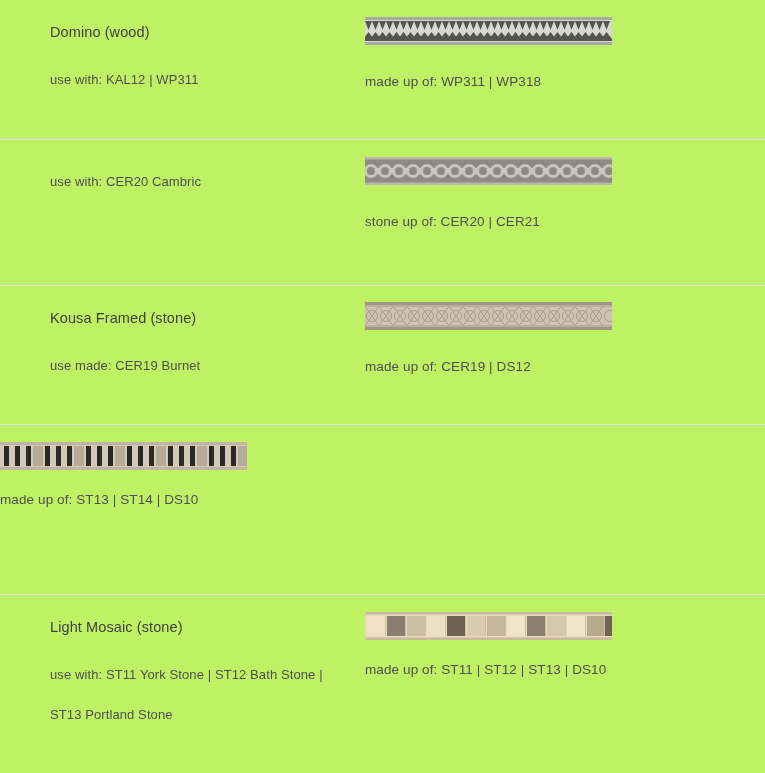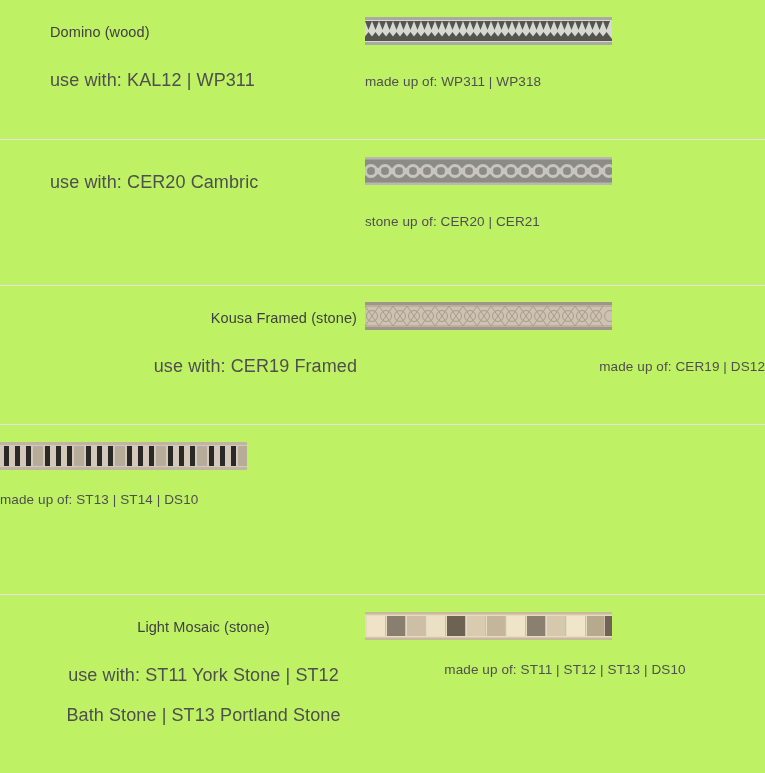--- a/index.html
+++ b/index.html
@@ -47,21 +47,21 @@
     padding-top: 16px;
   }
   .title {
     font-size: 14.5px;
     color: #3f3f3f;
     line-height: 20px;
     margin: 0 0 18px 0;
     letter-spacing: 0.1px;
   }
   .usewith {
-    font-size: 18px;
+    font-size: 13px;
     color: #4f4f4f;
     line-height: 40px;
     margin: 0;
     letter-spacing: 0.1px;
   }
   .swatch-wrap {
     width: 247px;
     height: 28px;
     margin-left: 0;
     margin-bottom: 18px;
@@ -77,23 +77,23 @@
     font-size: 13.5px;
     color: #4f4f4f;
     line-height: 20px;
     margin: 0;
     letter-spacing: 0.1px;
   }
 
   
   .row-1 { height: 140px; }
   .row-2 { height: 146px; }
-  .row-3 { height: 139px; text-align: right; }
+  .row-3 { height: 139px; }
   .row-4 { height: 170px; }
-  .row-5 { height: 178px; text-align: center; }
+  .row-5 { height: 178px; }
 
   .row-1 .row-right { padding-top: 17px; }
   .row-2 .row-right { padding-top: 17px; }
   .row-3 .row-right { padding-top: 16px; }
   .row-4 .row-right { padding-top: 17px; }
   .row-5 .row-right { padding-top: 17px; }
 
   .row-4 .madeup, .row-5 .madeup { margin-top: 20px; }
   .row-4 .swatch-wrap, .row-5 .swatch-wrap { margin-bottom: 0; }
   .row-1 .swatch-wrap, .row-2 .swatch-wrap, .row-3 .swatch-wrap { margin-bottom: 27px; }
@@ -266,21 +266,21 @@
             </g>
           </svg>
         </div>
         <p class="madeup">stone up of: CER20 | CER21</p>
       </div>
     </div>
 
     <div class="row row-3">
       <div class="row-left">
         <p class="title">Kousa Framed (stone)</p>
-        <p class="usewith">use with: CER19 Framed</p>
+        <p class="usewith">use made: CER19 Burnet</p>
       </div>
       <div class="row-right">
         <div class="swatch-wrap">
           <svg class="swatch" viewBox="0 0 247 28" preserveAspectRatio="none">
             <rect x="0" y="0" width="247" height="28" fill="#cec3b3"></rect>
             <rect x="0" y="0" width="247" height="3" fill="#a0958a"></rect>
             <rect x="0" y="25" width="247" height="3" fill="#a0958a"></rect>
             <g stroke="#a89c8c" stroke-width="1" fill="none">
               <g>
                 <circle cx="7" cy="14" r="5.5"></circle>

